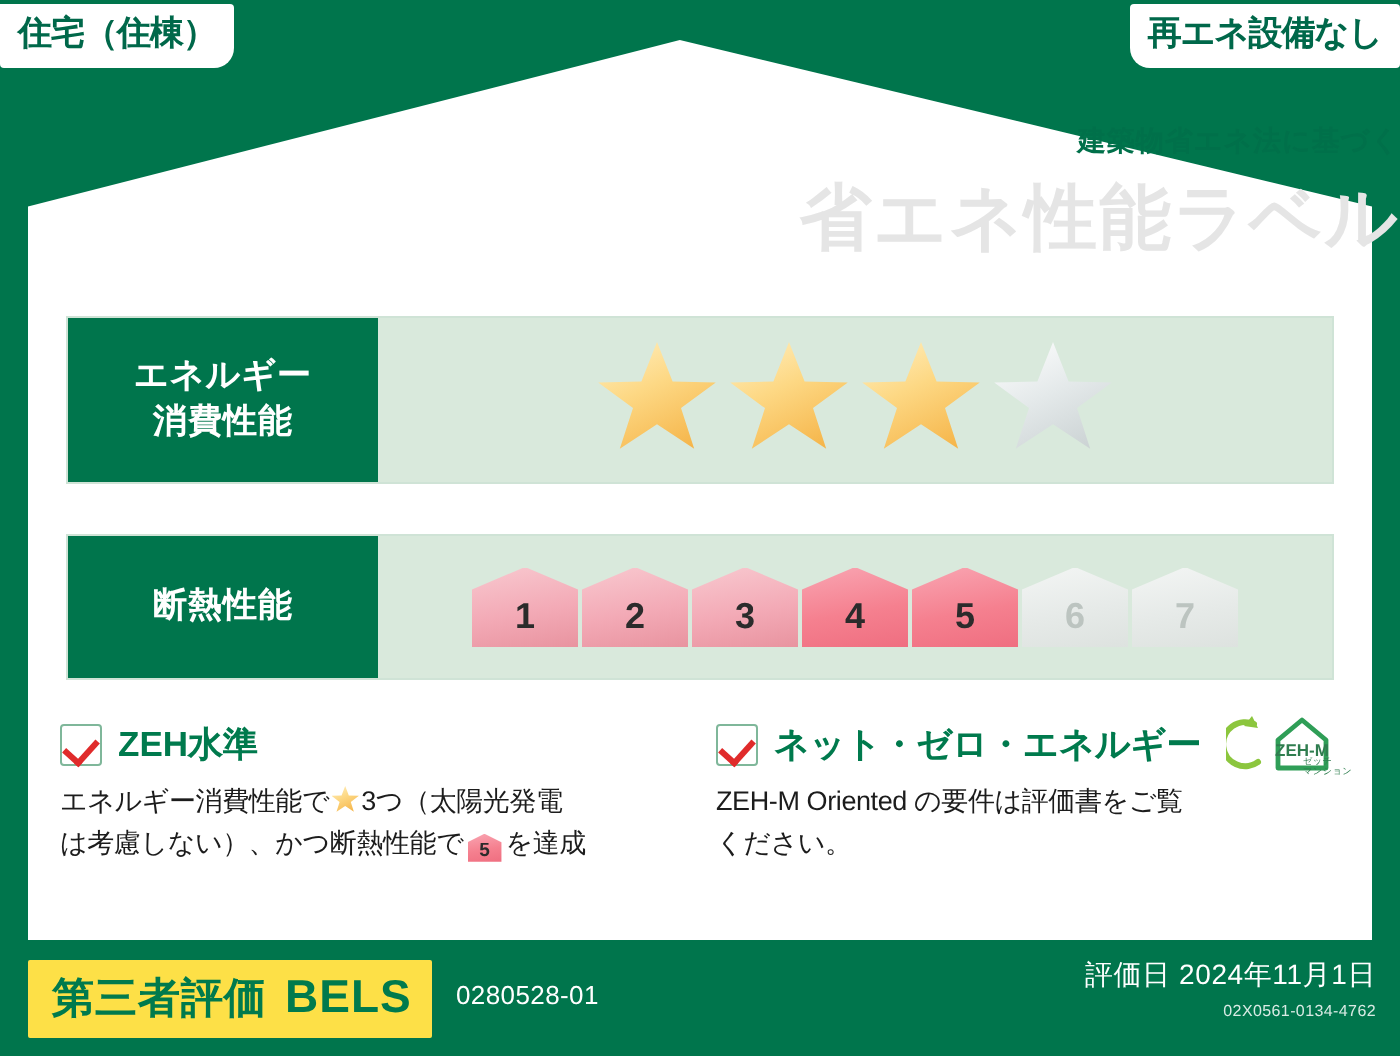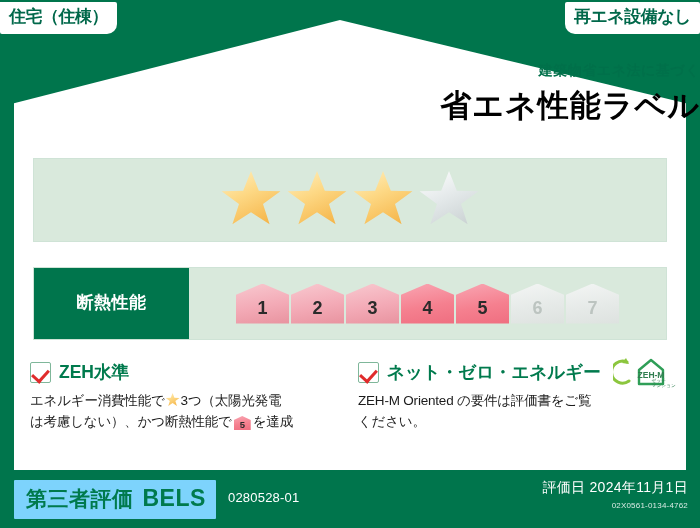--- a/index.html
+++ b/index.html
@@ -49,22 +49,22 @@
     text-align:right;
     z-index:4;
   }
   #subtitle {
     color:#00704a;
     font-size:14px;
     font-weight:bold;
     letter-spacing:0.5px;
   }
   #main-title {
-    color:#000000;
-    font-size:31px;
+    color:#e5e5e5;
+    font-size:36px;
     font-weight:bold;
     letter-spacing:1px;
     margin-top:5px;
   }
 
   
   .perf-row {
     position:absolute;
     display:flex;
     align-items:stretch;
@@ -204,21 +204,21 @@
 
   
   #bottom-bar {
     position:absolute;
     left:0; right:0; bottom:0; height:58px;
     z-index:5;
   }
   #bels-plate {
     position:absolute;
     left:14px; top:10px;
-    background:#7dd3fc;
+    background:#fde047;
     padding:5px 10px 6px 12px;
     display:flex;
     align-items:baseline;
     gap:9px;
     border-radius:1px;
   }
   #bels-jp {
     color:#007a4d;
     font-weight:bold;
     font-size:21px;
@@ -255,20 +255,24 @@
 
   <div class="tag" id="tag-left">住宅（住棟）</div>
   <div class="tag" id="tag-right">再エネ設備なし</div>
 
   <div id="title-block">
     <div id="subtitle">建築物省エネ法に基づく</div>
     <div id="main-title">省エネ性能ラベル</div>
   </div>
 
   <div class="perf-row" id="row-energy">
+    <div class="row-label">
+      <span>エネルギー</span>
+      <span>消費性能</span>
+    </div>
     <div class="row-body" id="stars-container">
         <div class="star on"></div>
         <div class="star on"></div>
         <div class="star on"></div>
         <div class="star off"></div>
       </div>
   </div>
 
   <div class="perf-row" id="row-insul">
     <div class="row-label">

